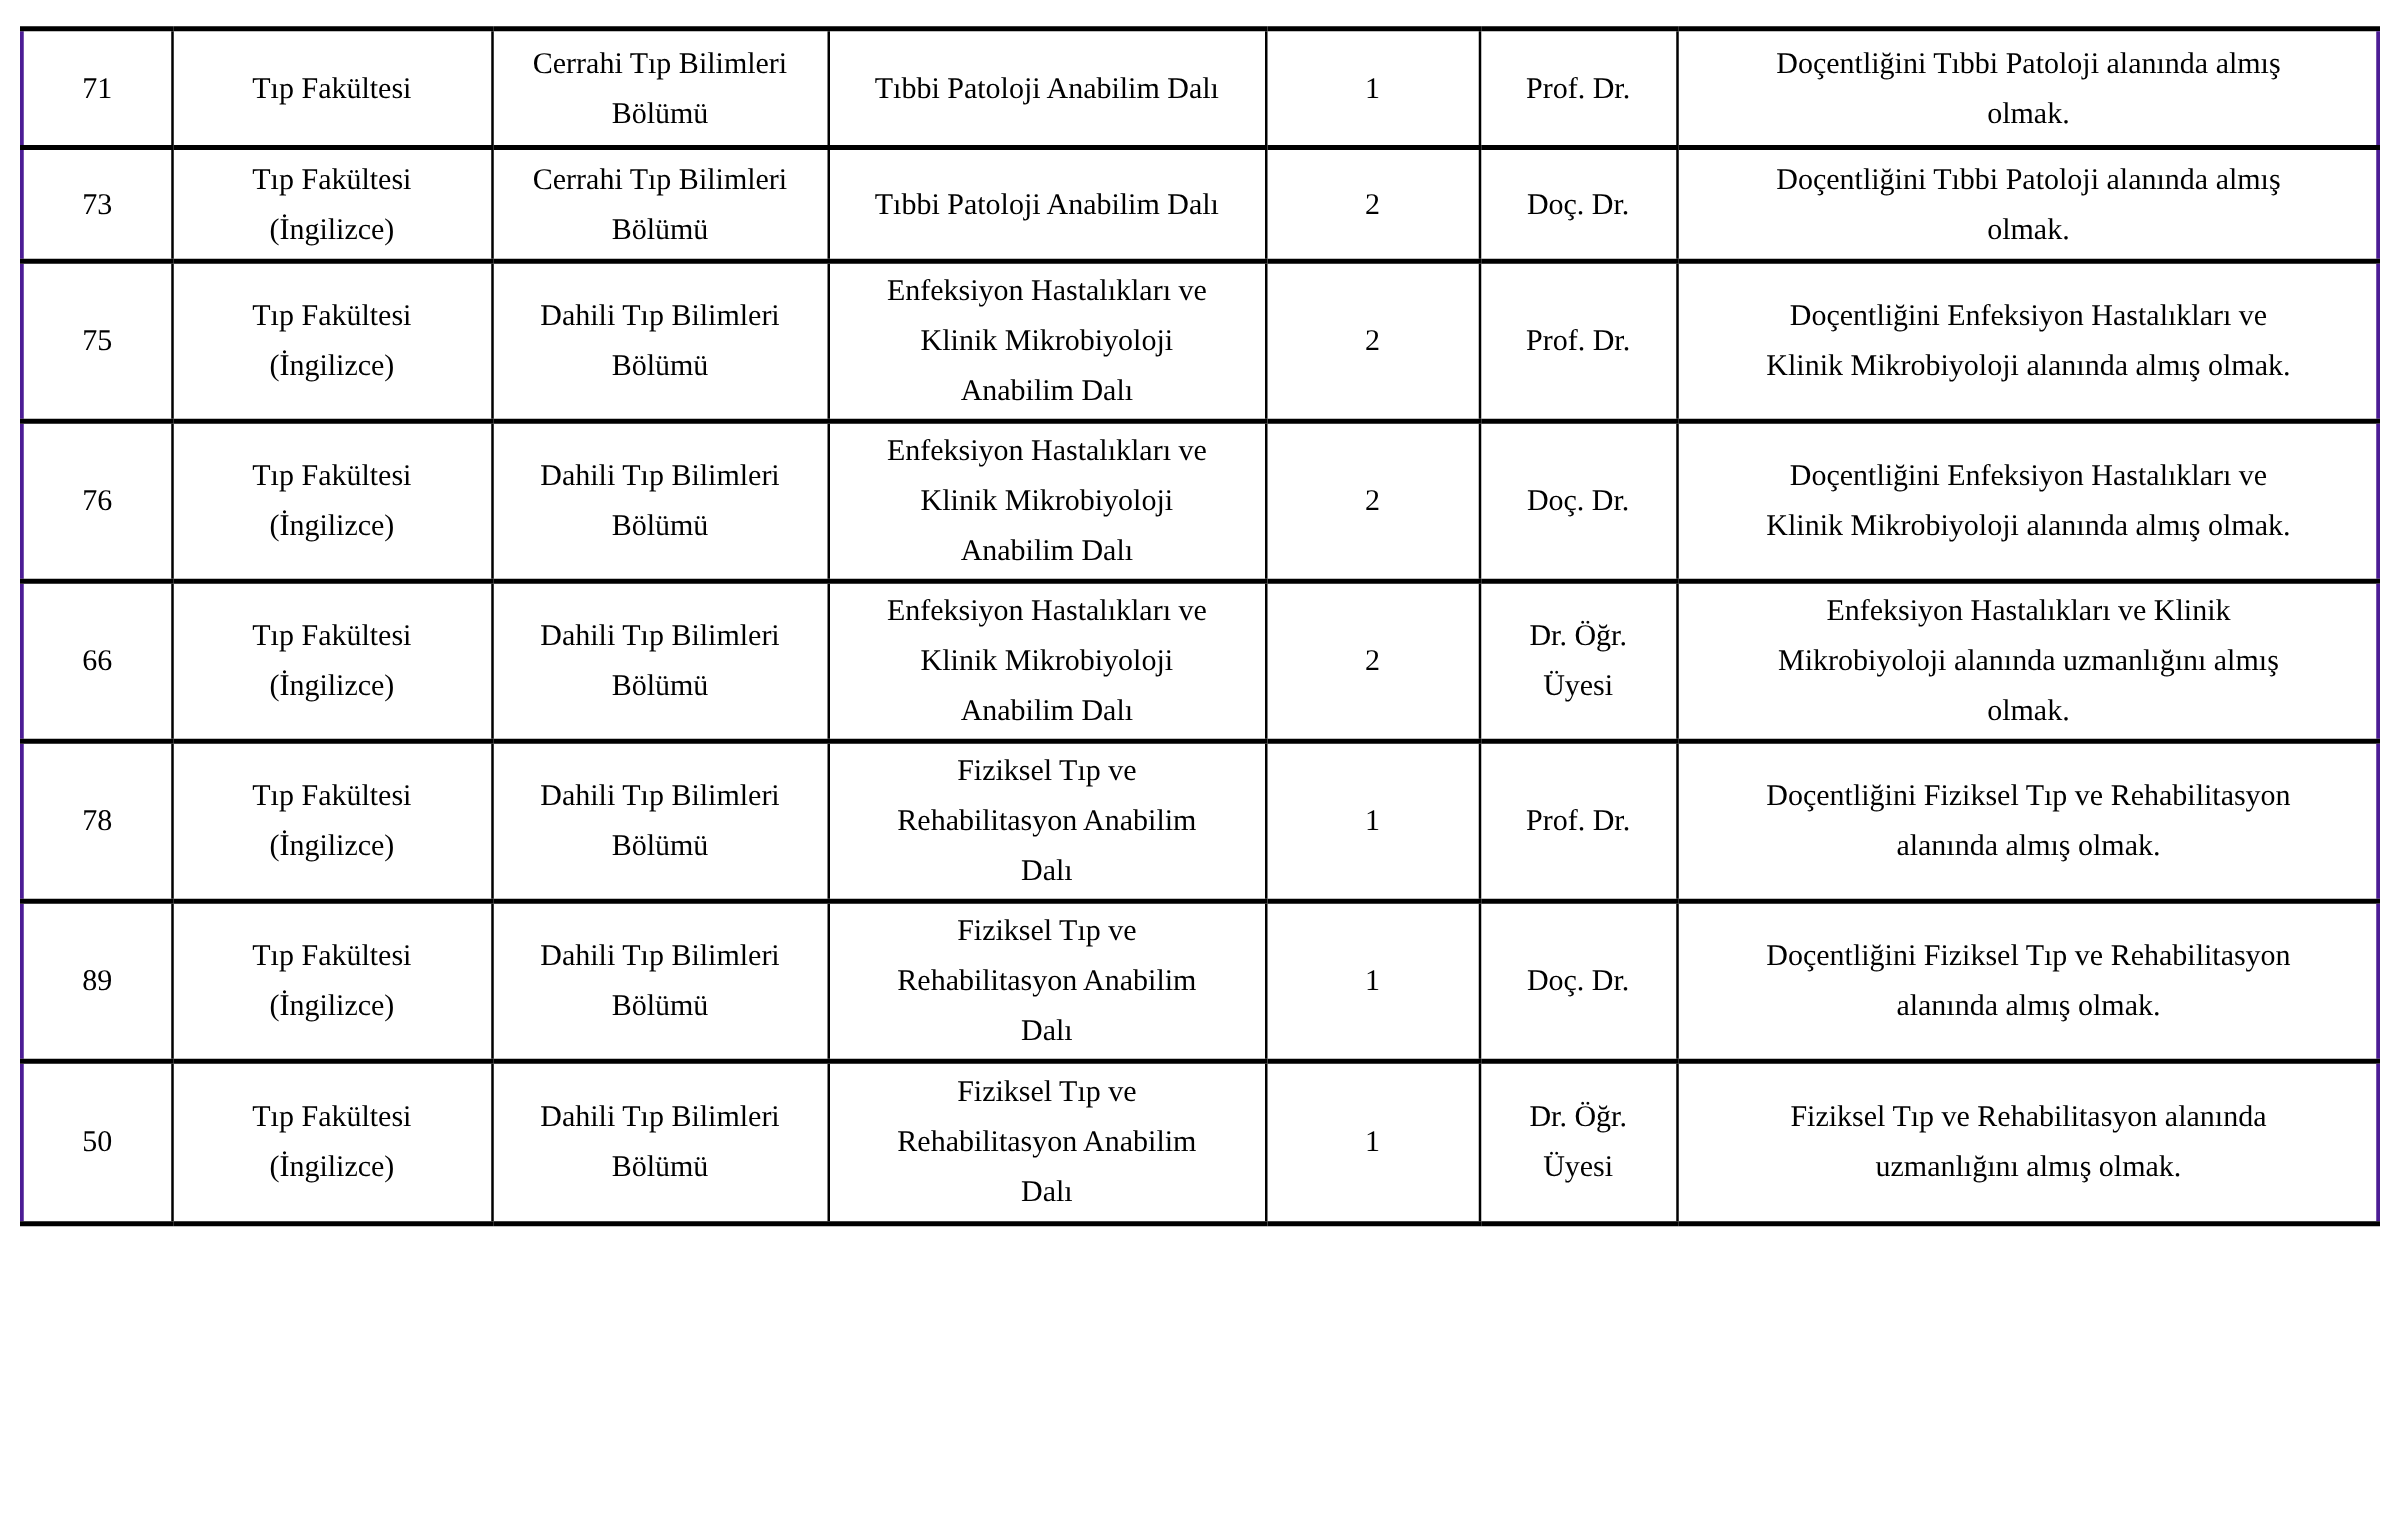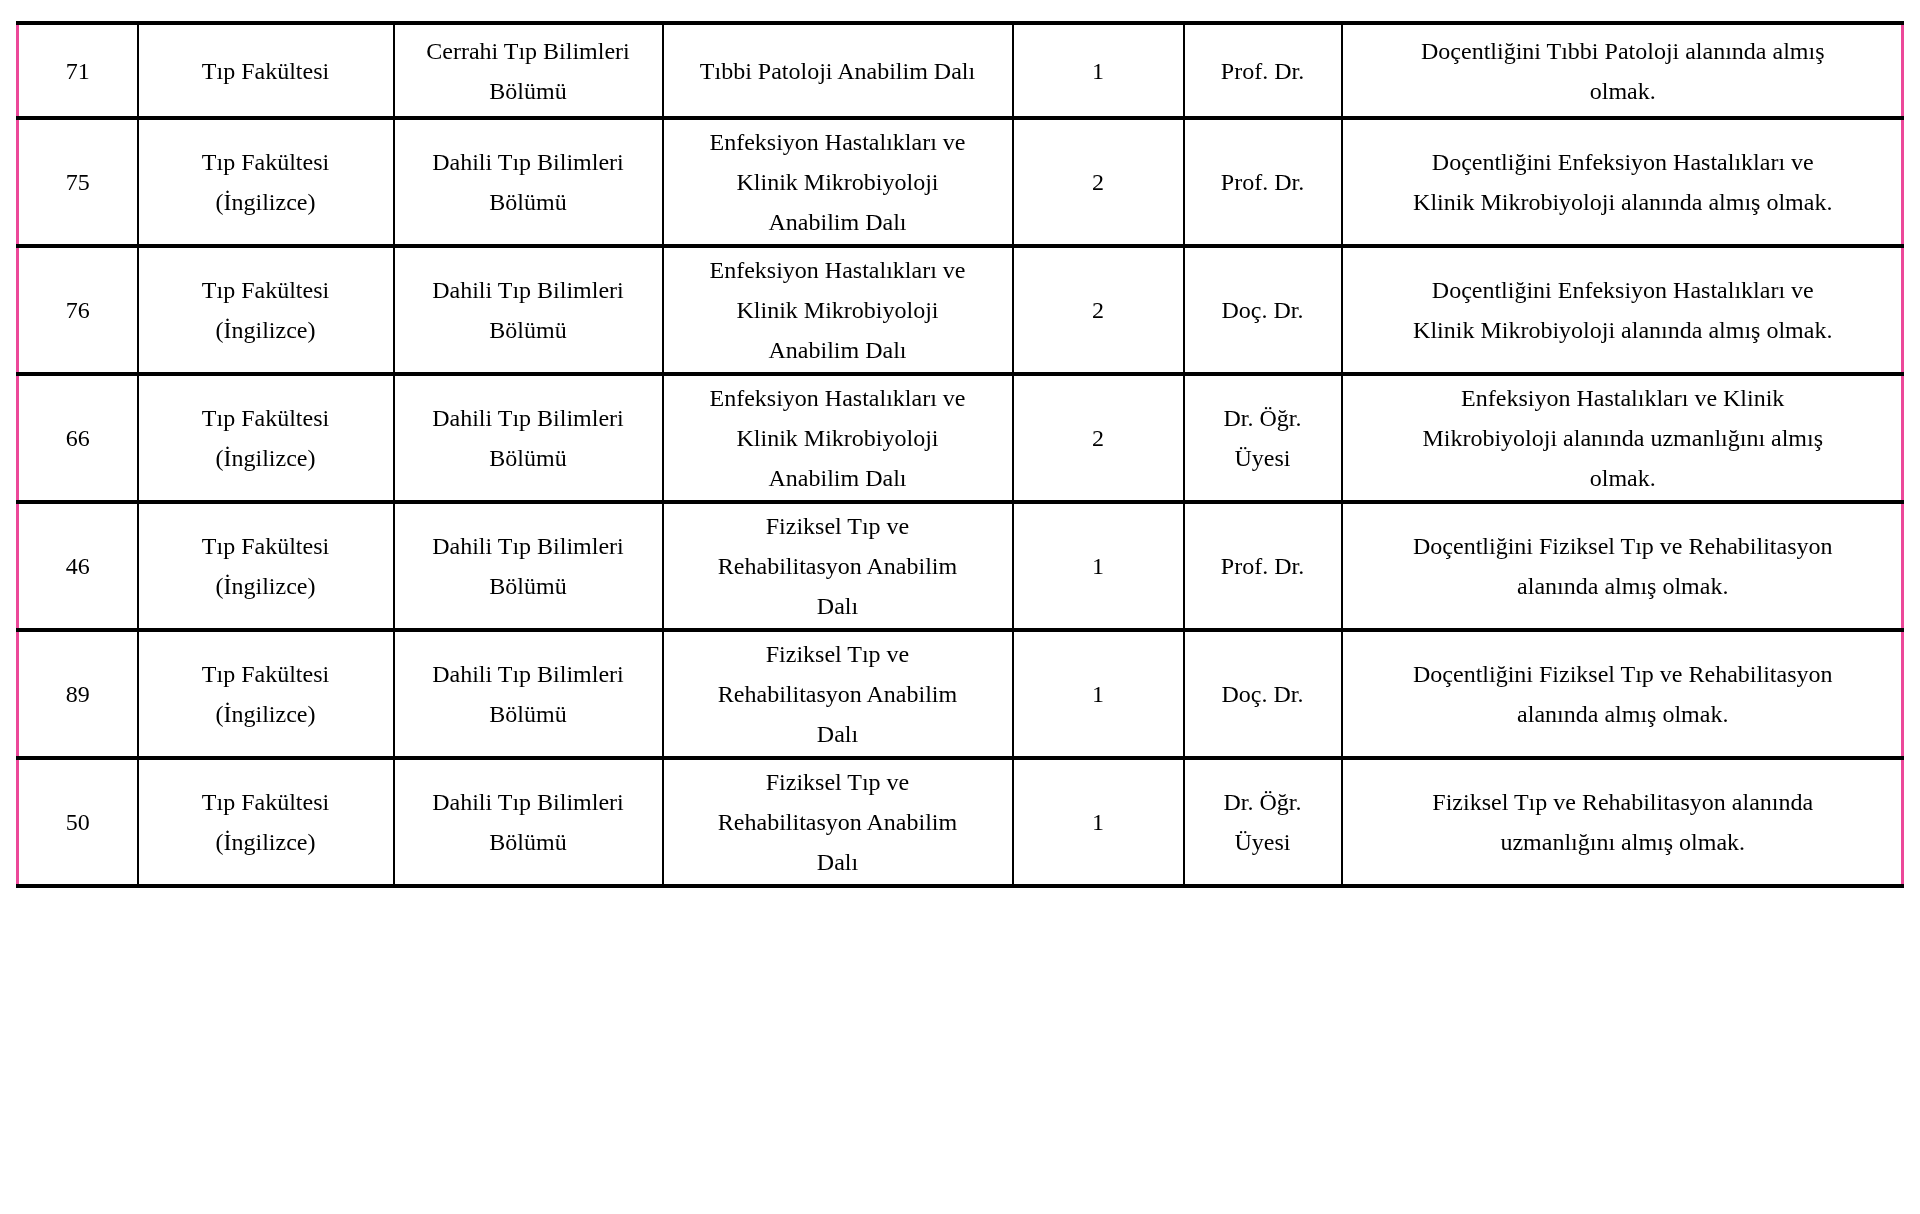--- a/index.html
+++ b/index.html
@@ -16,21 +16,21 @@
     width: 1920px;
     height: 1214px;
     background: #ffffff;
     position: relative;
   }
   table.positions {
     border-collapse: collapse;
     table-layout: fixed;
     width: 1885px;
     margin: 21px 0 12px 16px;
-    border: 3px solid #ec4899;
+    border: 3px solid #4c1d95;
   }
   td {
     border-left: 2px solid #000000;
     border-right: 2px solid #000000;
     border-top: 4px solid #000000;
     border-bottom: 4px solid #000000;
     vertical-align: middle;
     text-align: center;
     font-size: 24px;
     line-height: 40px;
@@ -75,20 +75,32 @@
     <td class="c-fac">Tıp Fakültesi</td>
     <td class="c-dep">Cerrahi Tıp Bilimleri
 Bölümü</td>
     <td class="c-prg">Tıbbi Patoloji Anabilim Dalı</td>
     <td class="c-qta">1</td>
     <td class="c-ttl">Prof. Dr.</td>
     <td class="c-req">Doçentliğini Tıbbi Patoloji alanında almış
 olmak.</td>
   </tr>
         <tr>
+    <td class="c-no">73</td>
+    <td class="c-fac">Tıp Fakültesi
+(İngilizce)</td>
+    <td class="c-dep">Cerrahi Tıp Bilimleri
+Bölümü</td>
+    <td class="c-prg">Tıbbi Patoloji Anabilim Dalı</td>
+    <td class="c-qta">2</td>
+    <td class="c-ttl">Doç. Dr.</td>
+    <td class="c-req">Doçentliğini Tıbbi Patoloji alanında almış
+olmak.</td>
+  </tr>
+        <tr>
     <td class="c-no">75</td>
     <td class="c-fac">Tıp Fakültesi
 (İngilizce)</td>
     <td class="c-dep">Dahili Tıp Bilimleri
 Bölümü</td>
     <td class="c-prg">Enfeksiyon Hastalıkları ve
 Klinik Mikrobiyoloji
 Anabilim Dalı</td>
     <td class="c-qta">2</td>
     <td class="c-ttl">Prof. Dr.</td>
@@ -119,21 +131,21 @@
 Klinik Mikrobiyoloji
 Anabilim Dalı</td>
     <td class="c-qta">2</td>
     <td class="c-ttl">Dr. Öğr.
 Üyesi</td>
     <td class="c-req">Enfeksiyon Hastalıkları ve Klinik
 Mikrobiyoloji alanında uzmanlığını almış
 olmak.</td>
   </tr>
         <tr>
-    <td class="c-no">46</td>
+    <td class="c-no">78</td>
     <td class="c-fac">Tıp Fakültesi
 (İngilizce)</td>
     <td class="c-dep">Dahili Tıp Bilimleri
 Bölümü</td>
     <td class="c-prg">Fiziksel Tıp ve
 Rehabilitasyon Anabilim
 Dalı</td>
     <td class="c-qta">1</td>
     <td class="c-ttl">Prof. Dr.</td>
     <td class="c-req">Doçentliğini Fiziksel Tıp ve Rehabilitasyon

